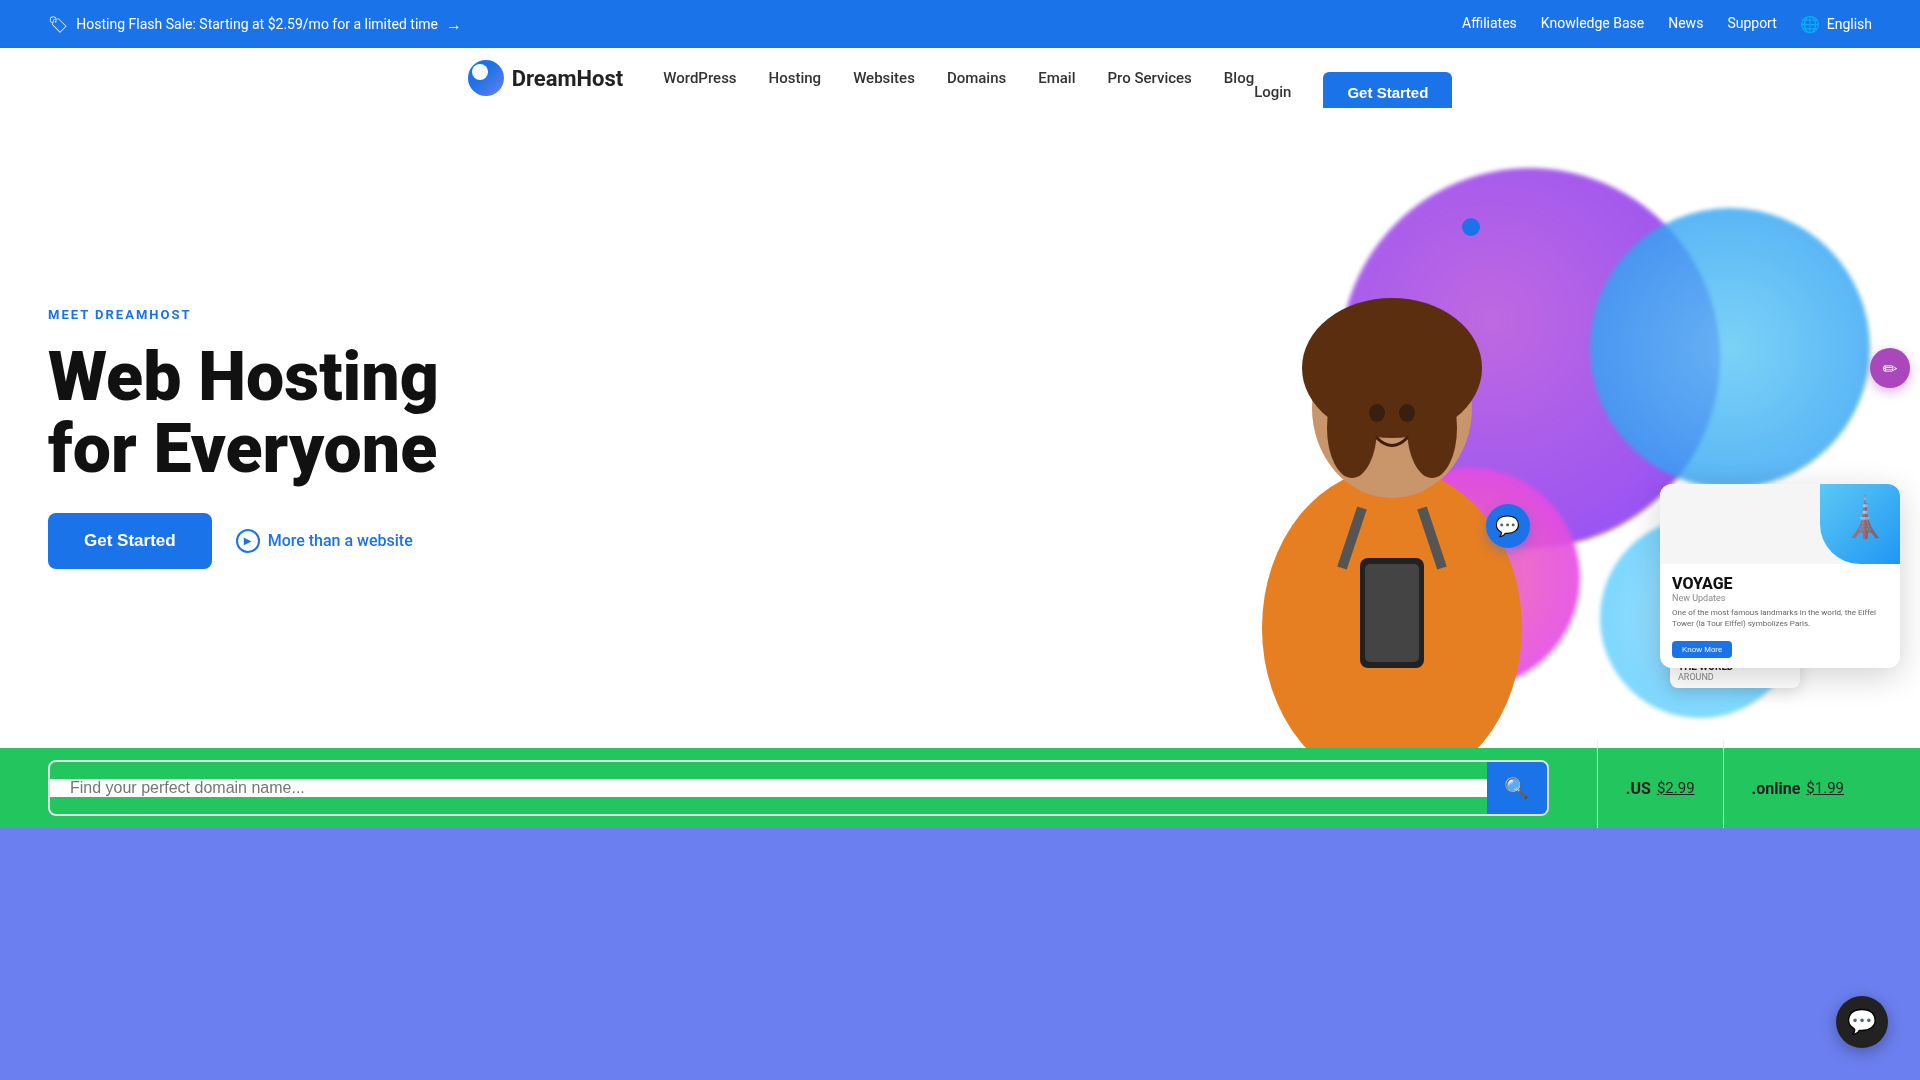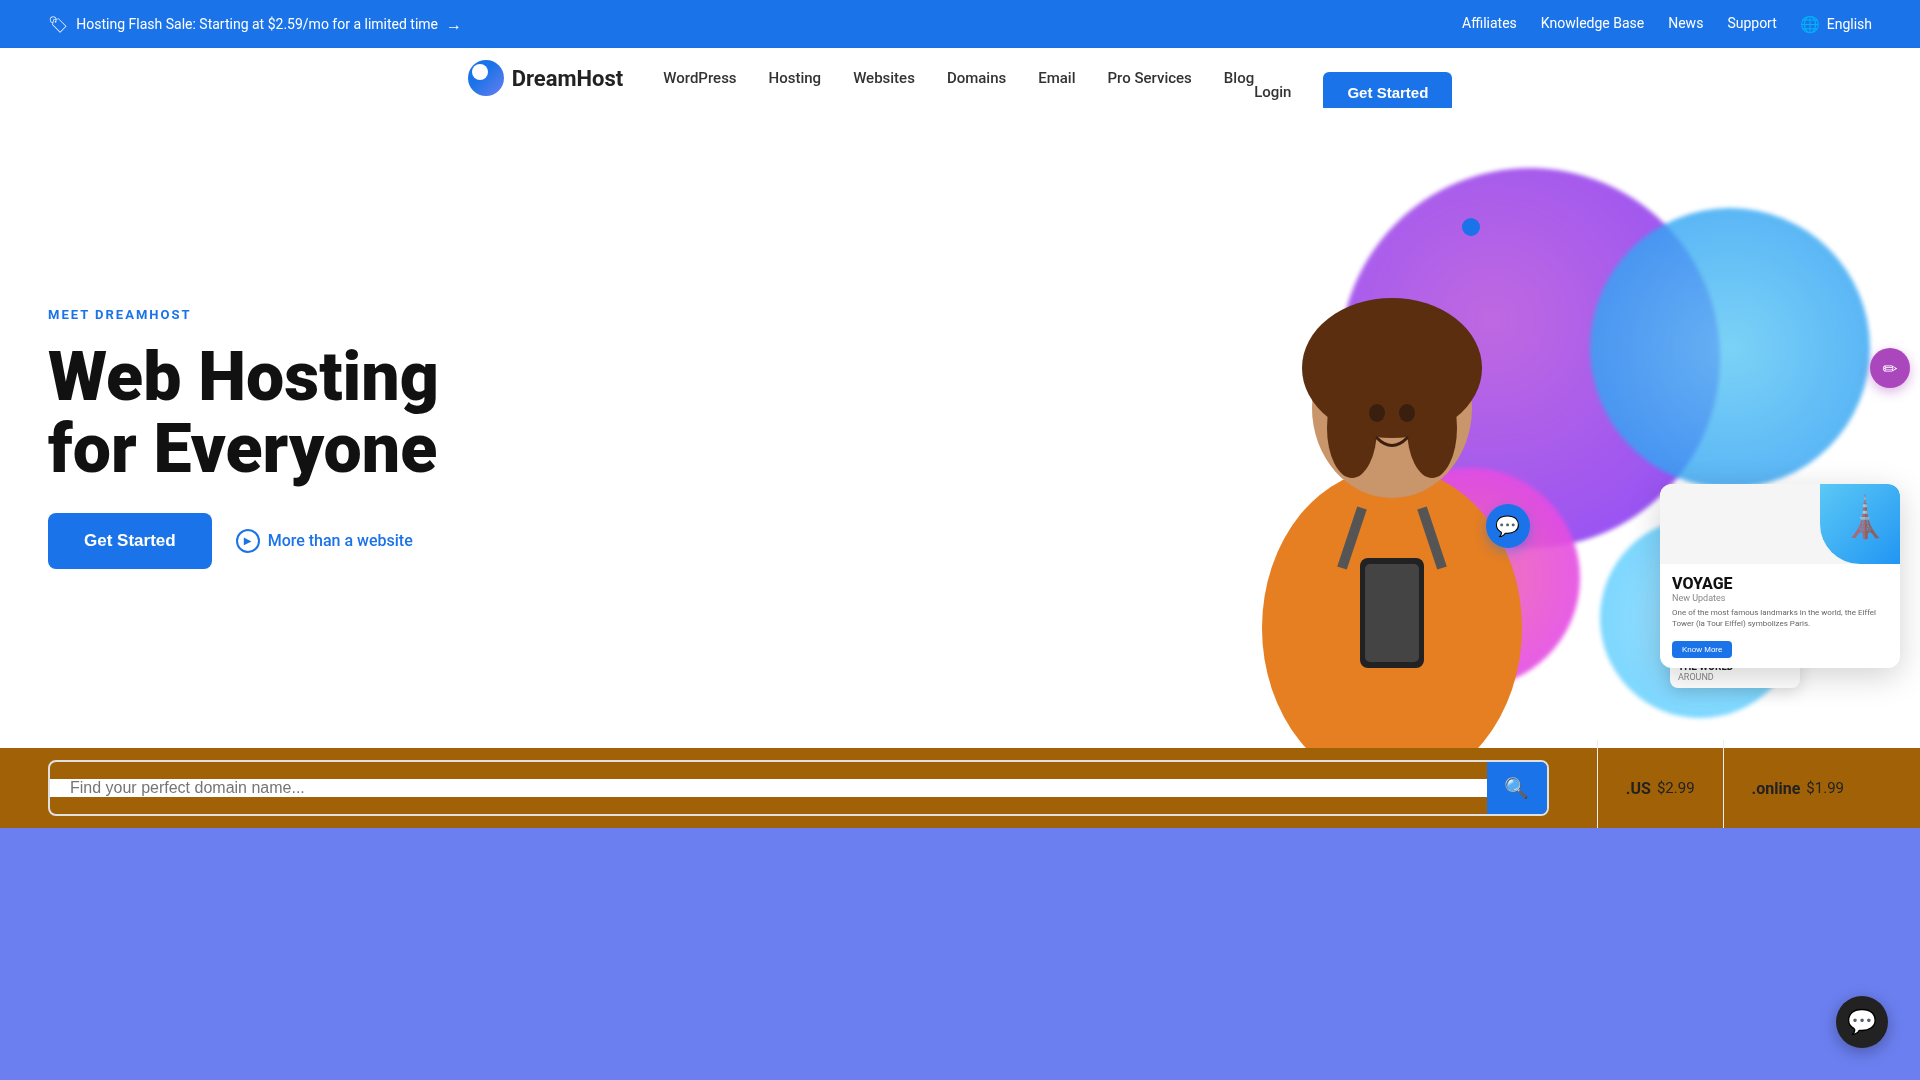--- a/index.html
+++ b/index.html
@@ -272,21 +272,21 @@
       border-radius: 50%;
       display: flex; align-items: center; justify-content: center;
       font-size: 18px;
       color: white;
       z-index: 10;
       box-shadow: 0 4px 12px rgba(171,71,188,0.4);
     }
 
     
     .domain-section {
-      background: #a16207;
+      background: #22c55e;
       padding: 0;
       display: flex;
       align-items: center;
       height: 80px;
       position: relative;
     }
     .domain-search-wrapper {
       flex: 1;
       display: flex;
       align-items: center;
@@ -322,21 +322,21 @@
     }
     .tld-item {
       display: flex;
       align-items: center;
       padding: 0 28px;
       height: 97px;
       border-left: 1px solid #eee;
       font-size: 15px;
     }
     .tld-name { font-weight: 700; color: #222; margin-right: 6px; font-size: 16px; }
-    .tld-price { color: #222; font-size: 15px; }
+    .tld-price { color: #222; font-size: 15px; text-decoration: underline; }
 
     
     .chat-widget {
       position: fixed;
       bottom: 32px;
       right: 32px;
       width: 52px; height: 52px;
       background: #222;
       border-radius: 50%;
       display: flex; align-items: center; justify-content: center;

